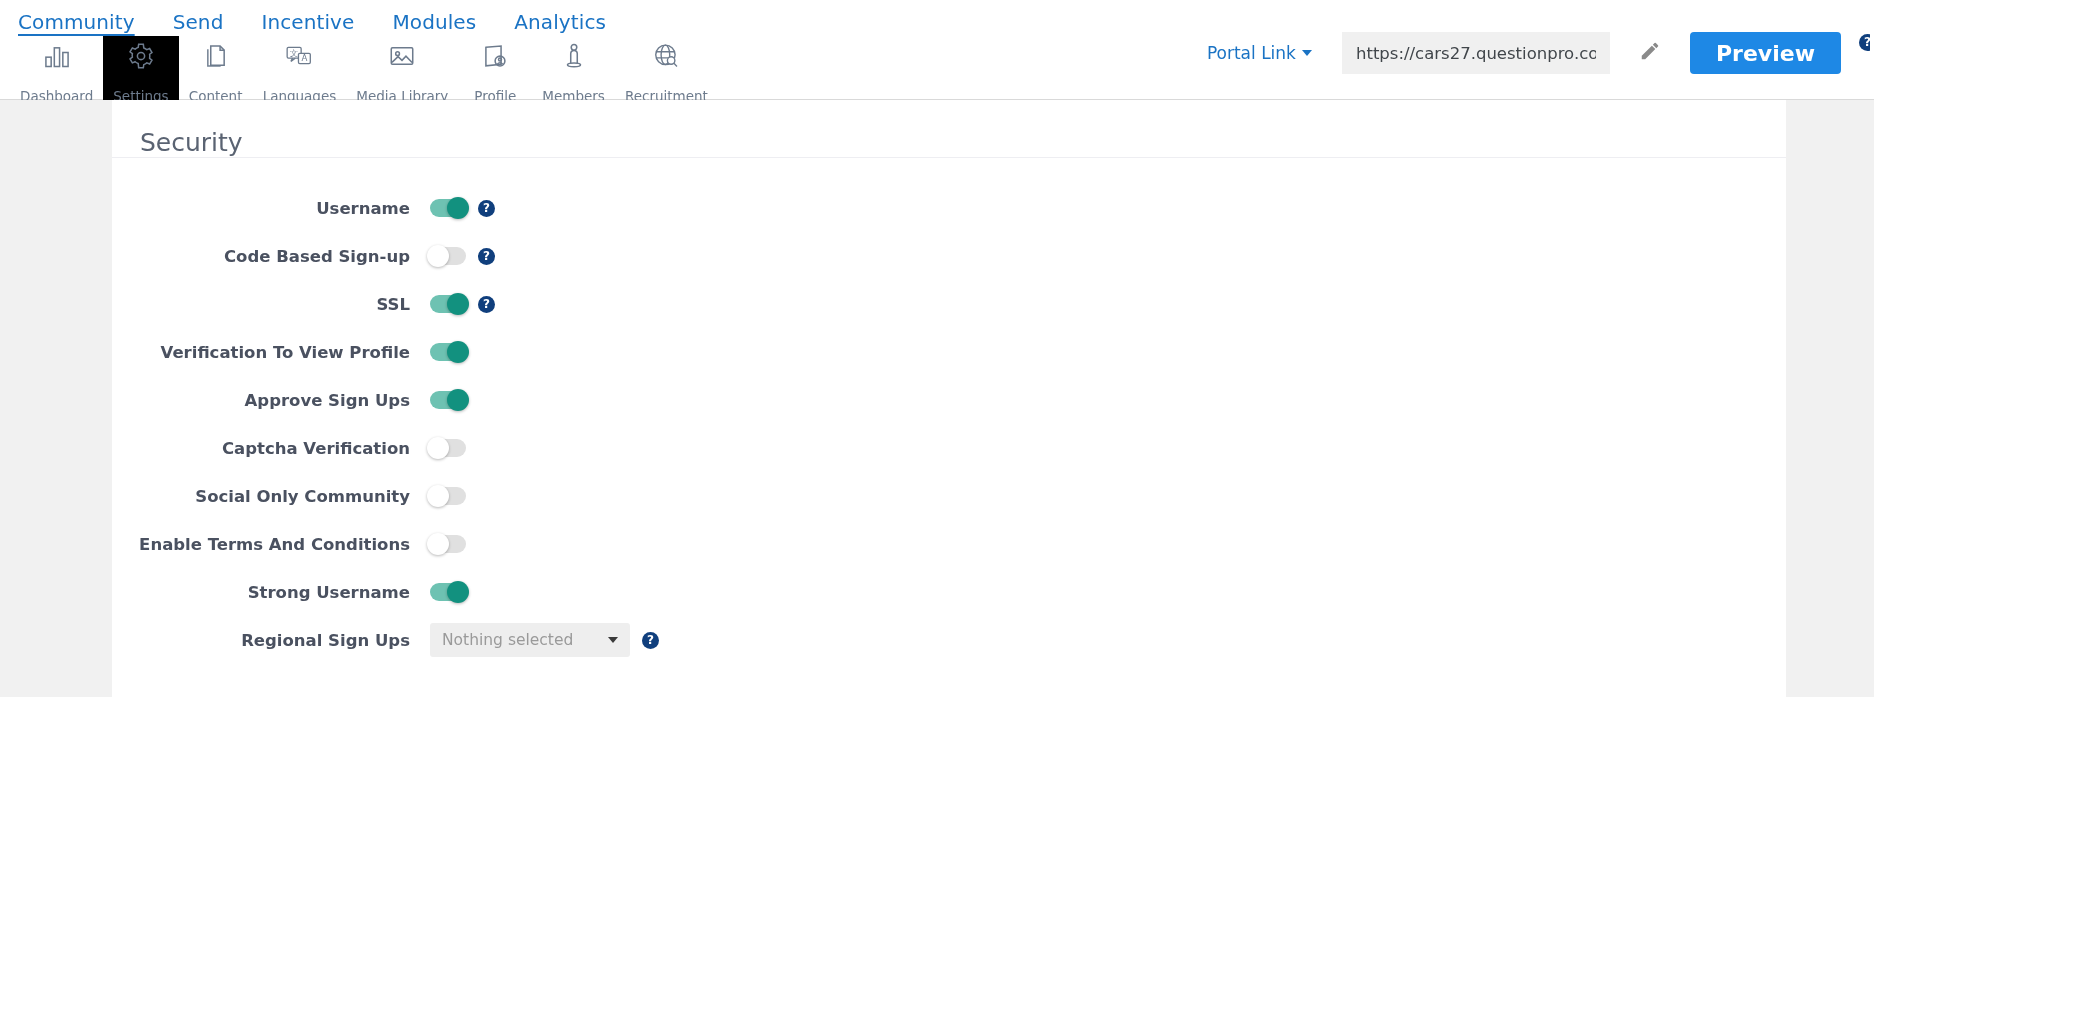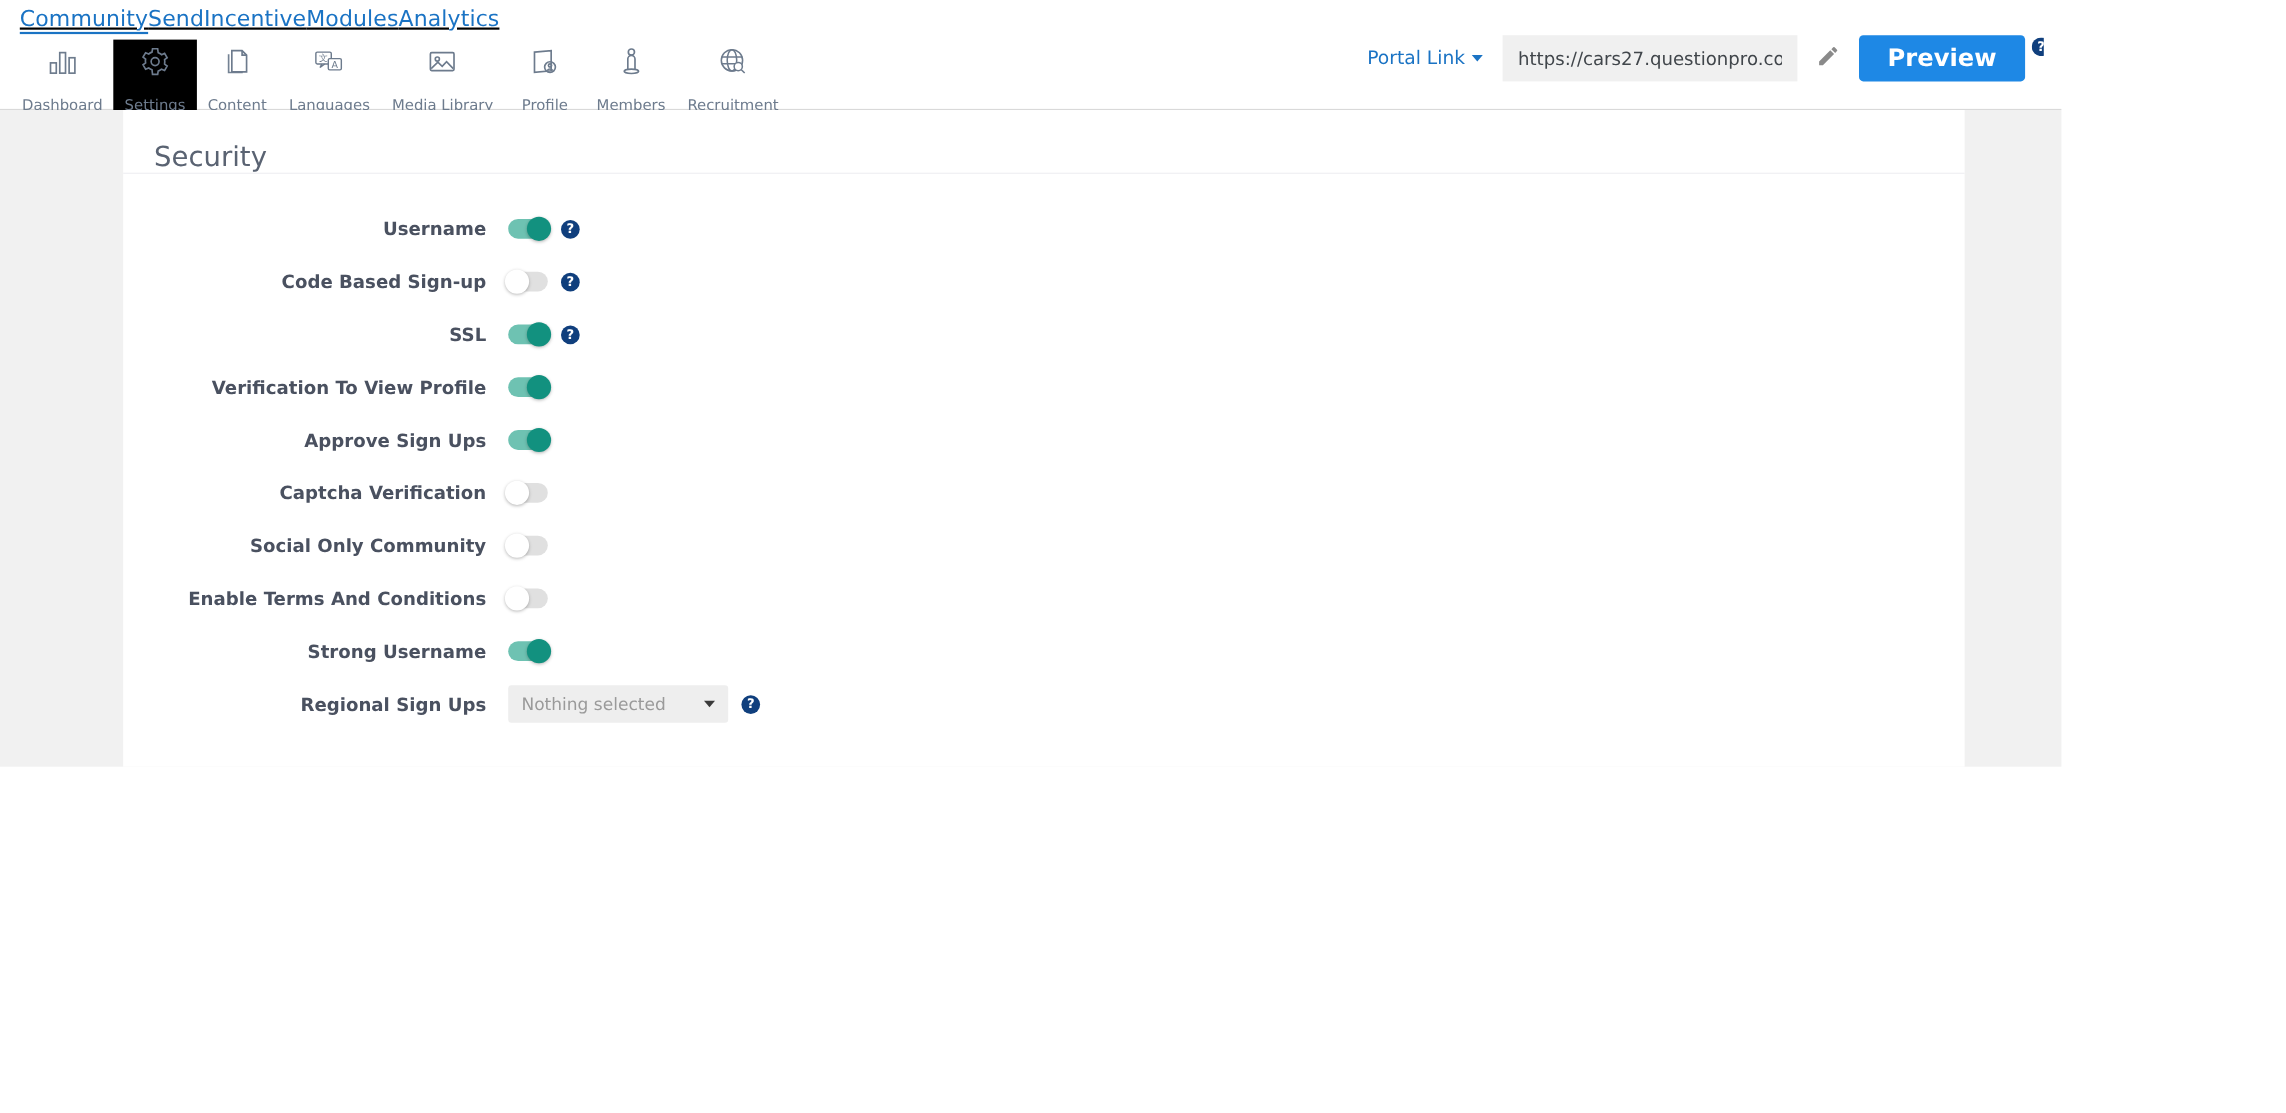--- a/index.html
+++ b/index.html
@@ -21,22 +21,22 @@
     background: #ffffff;
     border-bottom: 1px solid #d9d9d9;
   }
 
   
   .module-tabs {
     position: absolute;
     left: 18px; top: 0;
     height: 36px;
     display: flex;
-    align-items: center;
-    text-decoration: underline;
+    align-items: flex-end;
+    gap: 38px;
   }
   .module-tab {
     font-size: 20px;
     color: #1a73c4;
     letter-spacing: .1px;
     cursor: pointer;
     padding-bottom: 2px;
     white-space: nowrap;
   }
   .module-tab.active {
@@ -74,25 +74,25 @@
   .icon-item .lbl {
     margin-top: 18px;
     font-size: 13.5px;
     color: #6d7b8d;
     white-space: nowrap;
   }
 
   
   .topbar-right {
     position: absolute;
-    right: 16px; top: 30px;
+    right: 4px; top: 30px;
     height: 46px;
     display: flex;
     align-items: center;
-    gap: 0;
+    gap: 12px;
   }
   .portal-link-btn {
     font-size: 17px;
     color: #1a73c4;
     cursor: pointer;
     display: flex; align-items: center; gap: 6px;
     white-space: nowrap;
     margin-right: 18px;
   }
   .caret-down {
@@ -178,21 +178,20 @@
     align-items: center;
   }
   .row-label {
     width: 318px;
     text-align: right;
     padding-right: 20px;
     font-size: 16.5px;
     font-weight: bold;
     color: #4a5160;
     white-space: nowrap;
-    margin-left: 32px;
   }
   .row-control {
     display: flex;
     align-items: center;
     gap: 12px;
   }
 
   
   .toggle {
     position: relative;

